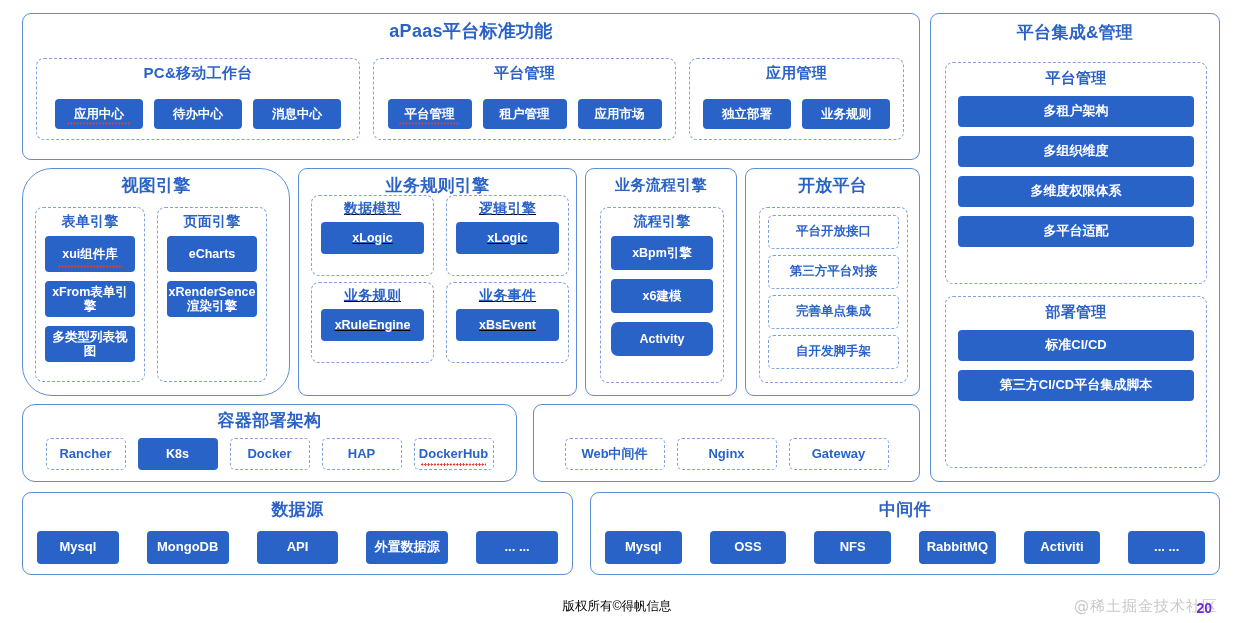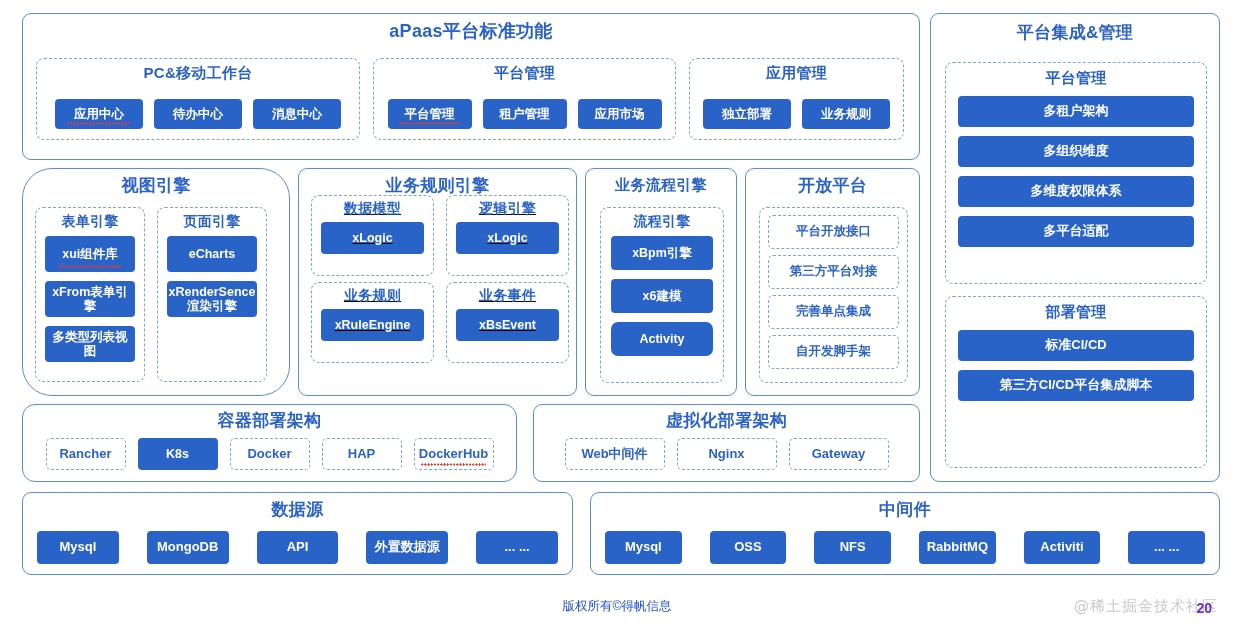--- a/index.html
+++ b/index.html
@@ -155,21 +155,21 @@
   .rc-box{position:absolute;left:14px;width:262px;padding:7px 12px 11px;}
   #rc-platform{top:48px;height:222px;}
   #rc-deploy{top:282px;height:172px;}
   .rc-box > .title{margin-bottom:9px;}
   .rc-box .chip{height:31px;margin-bottom:9px;width:100%;font-size:13px;}
   .rc-box .chip:last-child{margin-bottom:0;}
 
   
   #footer-copy{
     position:absolute;left:0;right:0;top:598px;
-    text-align:center;color:#1d4ed8;font-size:12.5px;
+    text-align:center;color:#000000;font-size:12.5px;
   }
   #watermark{
     position:absolute;right:16px;top:597px;
     color:#c9c9c9;font-size:15px;letter-spacing:1px;
     font-family:"DejaVu Sans",sans-serif;
   }
   #page-num{
     position:absolute;right:22px;top:600px;
     color:#6d28d9;font-size:14px;font-weight:bold;
   }
@@ -284,21 +284,20 @@
     <div class="dep-chips">
       <div class="chip-out">Rancher</div>
       <div class="chip">K8s</div>
       <div class="chip-out">Docker</div>
       <div class="chip-out">HAP</div>
       <div class="chip-out spell">DockerHub</div>
     </div>
   </div>
 
   <div class="abs solid-panel" id="virtual-deploy">
-    <div class="title t-lg dep-title">虚拟化部署架构</div>
     <div class="dep-chips">
       <div class="chip-out">Web中间件</div>
       <div class="chip-out">Nginx</div>
       <div class="chip-out">Gateway</div>
     </div>
   </div>
 
   <div class="abs solid-panel" id="datasource">
     <div class="title bot-title">数据源</div>
     <div class="bot-chips">

